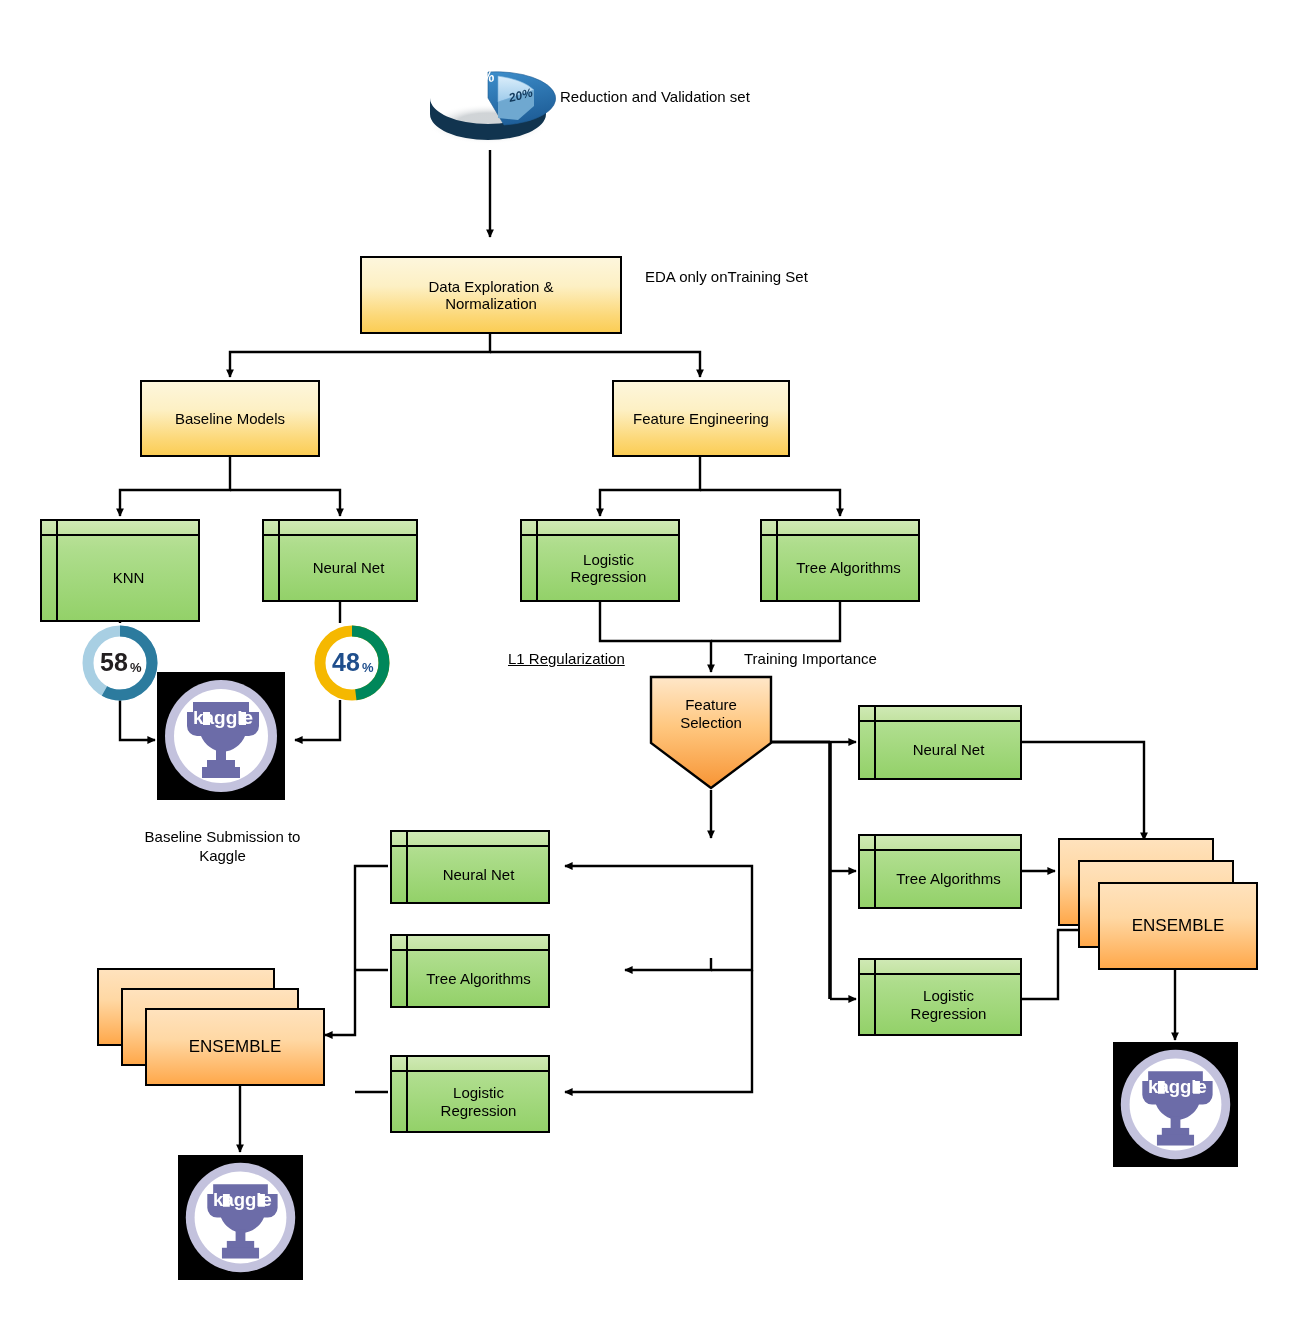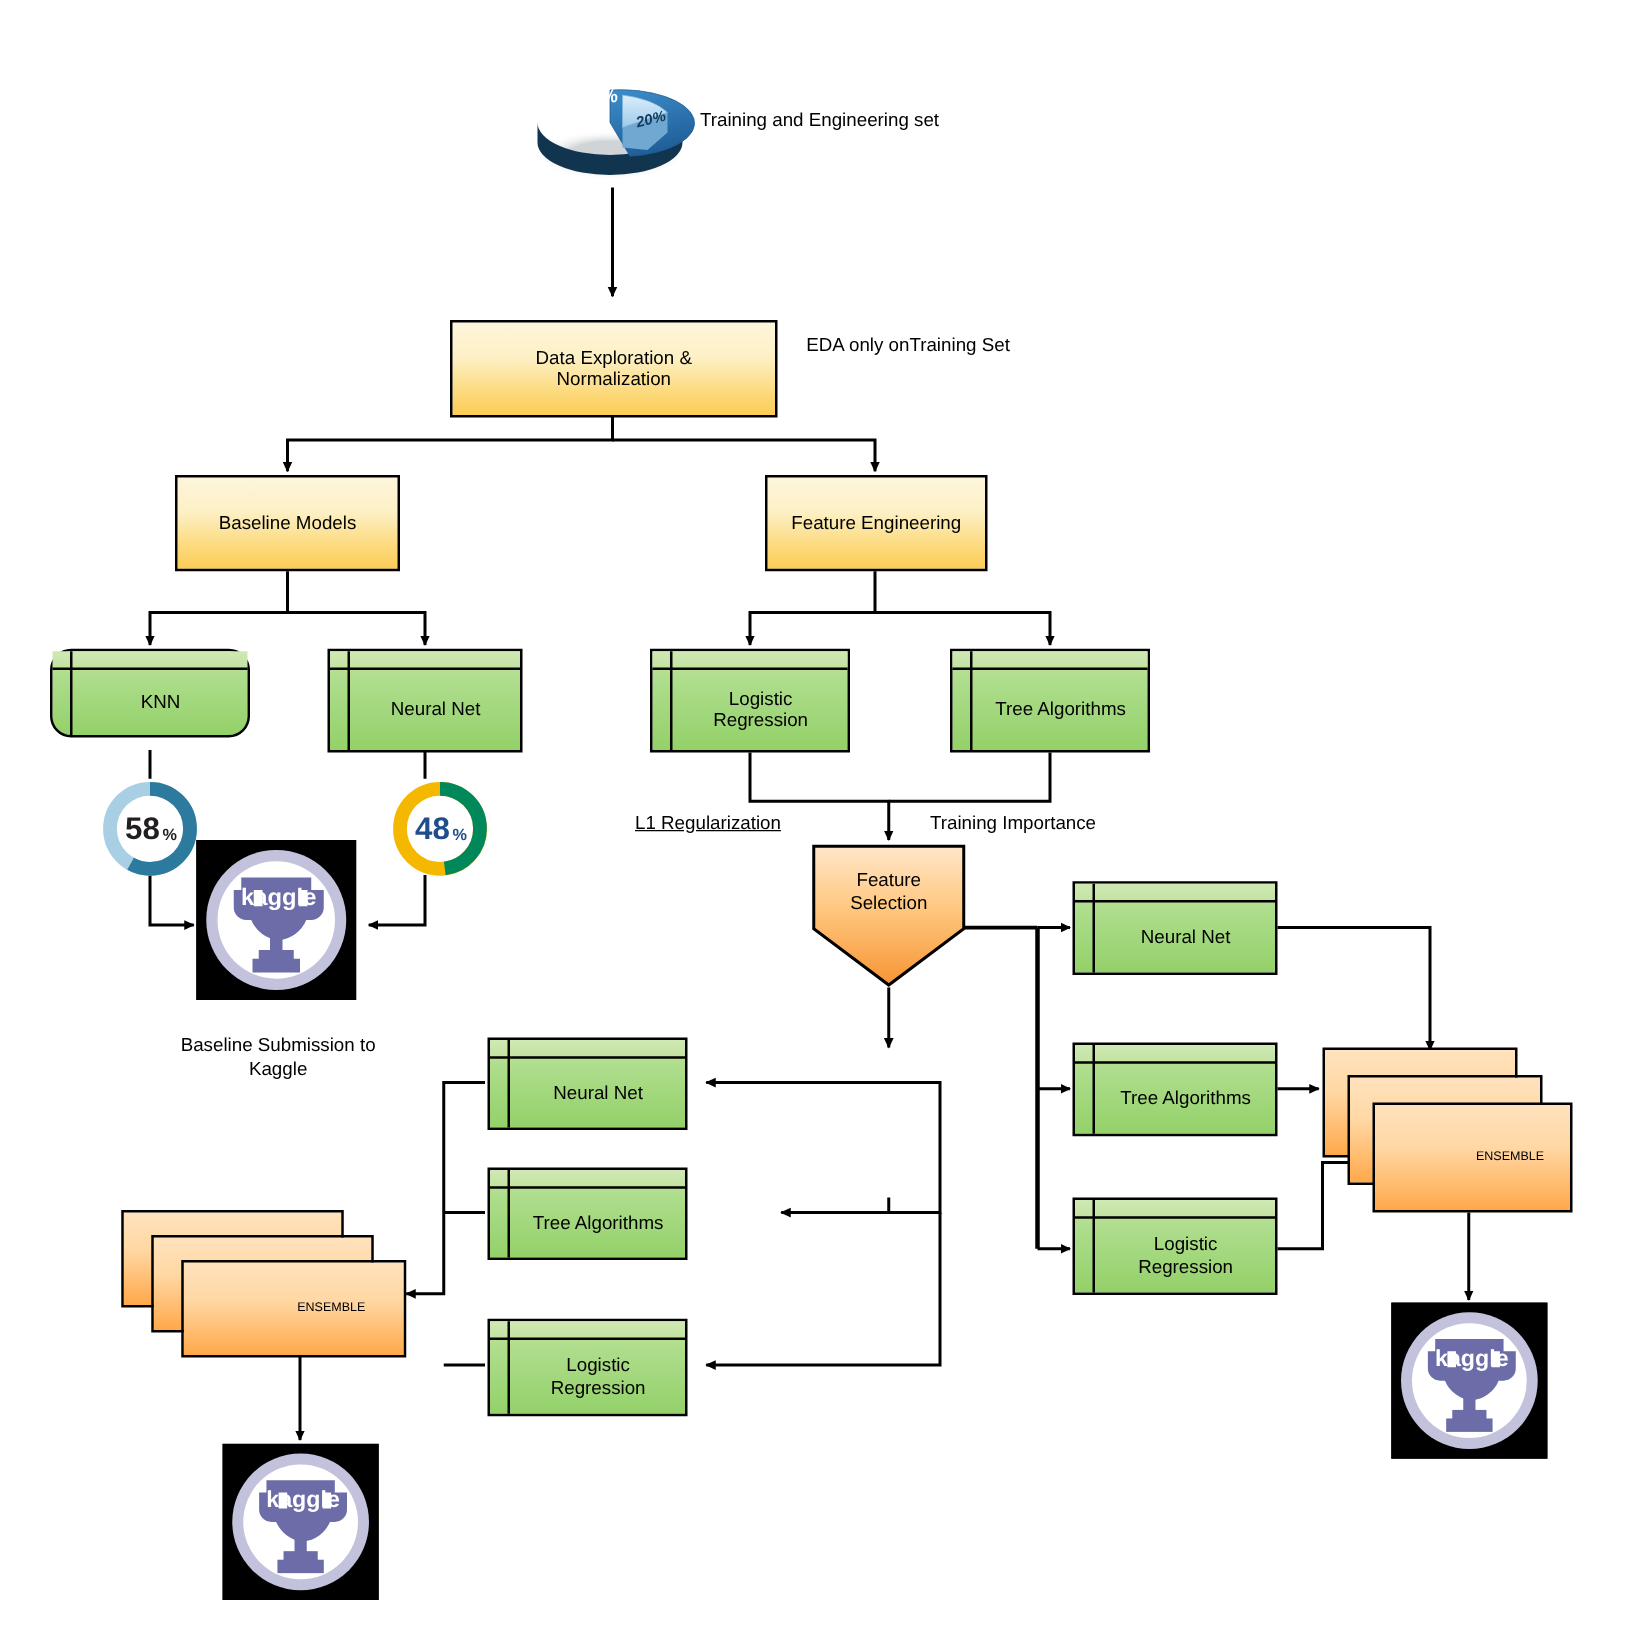--- a/index.html
+++ b/index.html
@@ -48,21 +48,21 @@
 
   
   .stack{position:absolute;}
   .stack .card{
     position:absolute;border:2px solid #000;box-sizing:border-box;
     background:linear-gradient(to bottom,#ffe2bd 0%,#ffd8a4 40%,#ffb461 85%,#ffa84a 100%);
   }
   .stack .card.front{z-index:3;}
   .stack .card.mid{z-index:2;}
   .stack .card.back{z-index:1;}
-  .stack .node-label{font-size:10px;z-index:4;margin-left:30px;}
+  .stack .node-label{font-size:17px;z-index:4;}
 
   
   .annot{
     position:absolute;color:#000;font-size:15px;line-height:1.25;
     white-space:pre-line;
   }
   .annot.center{text-align:center;}
 
   
   .kaggle{position:absolute;background:#000;}
@@ -162,36 +162,36 @@
       <path d="M68,58 L68,32 A58,26 0 1 1 84,85 Z" fill="url(#pieMaj)" stroke="#1d5b92" stroke-width="0.6"></path>
 
       <g transform="translate(10,6)">
         <path d="M68,56 L68,72 L88,74 L104,60 L104,44 Z" fill="#6fa8d0"></path>
         <path d="M68,56 L68,30 A58,26 0 0 1 104,44 Z" fill="url(#pieMin)" stroke="#7cb4db" stroke-width="0.6"></path>
       </g>
       <text x="46" y="48" font-family="'Liberation Sans',sans-serif" font-size="15" font-weight="bold" font-style="italic" fill="#fff" transform="rotate(-14 46 48)">80%</text>
       <text x="90" y="62" font-family="'Liberation Sans',sans-serif" font-size="12" font-weight="bold" font-style="italic" fill="#12395c" transform="rotate(-14 90 62)">20%</text>
     </svg>
   </div>
-  <div class="annot" style="left:560px;top:88px;width:280px;">Training and Engineering set</div>
+  <div class="annot" style="left:560px;top:88px;width:280px;">Reduction and Validation set</div>
 
   <div class="proc" style="left:360px;top:256px;width:262px;height:78px;">
     <div class="node-label">Data Exploration &amp;
 Normalization</div>
   </div>
   <div class="annot" style="left:645px;top:268px;width:300px;">EDA only onTraining Set</div>
 
   <div class="proc" style="left:140px;top:380px;width:180px;height:77px;">
     <div class="node-label">Baseline Models</div>
   </div>
   <div class="proc" style="left:612px;top:380px;width:178px;height:77px;">
     <div class="node-label">Feature Engineering</div>
   </div>
 
-  <div class="tbl" style="left:40px;top:519px;width:160px;height:71px;border-radius:17px;">
+  <div class="tbl" style="left:40px;top:519px;width:160px;height:103px;">
     <div class="hdr"></div>
     <div class="colstrip"></div>
     <div class="body-label">KNN</div>
   </div>
   <div class="tbl" style="left:262px;top:519px;width:156px;height:83px;">
     <div class="hdr"></div>
     <div class="colstrip"></div>
     <div class="body-label">Neural Net</div>
   </div>
 

